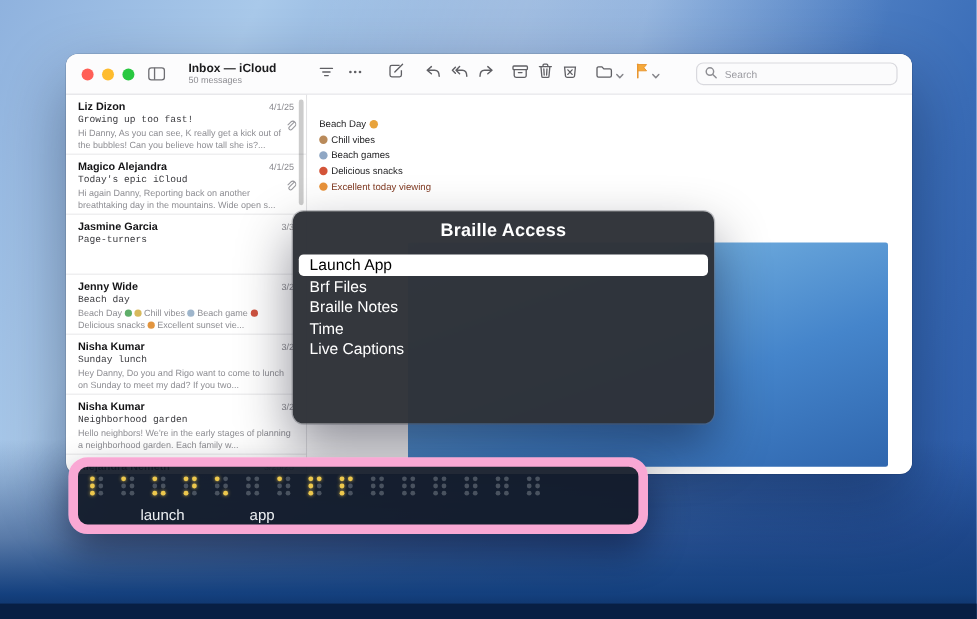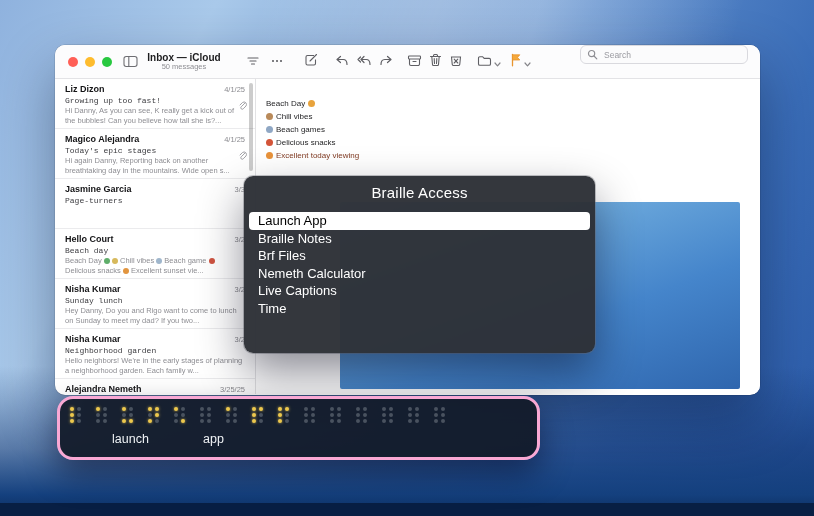--- a/index.html
+++ b/index.html
@@ -14,24 +14,24 @@
     background:linear-gradient(to bottom,rgba(13,44,95,0) 0%,rgba(15,48,105,0.5) 55%,#14407e 86%,#0c2c5e 100%);}
   .wall-edge{position:absolute;left:0;right:0;bottom:0;height:13px;background:#081f44;}
 
   
   .mail-window{position:absolute;left:55px;top:45px;width:705px;height:350px;background:#fff;border-radius:10px;
     box-shadow:0 24px 55px rgba(4,14,44,0.40),0 0 0 0.5px rgba(0,0,0,0.18);overflow:hidden;z-index:1;}
   .titlebar{height:34px;display:flex;align-items:center;background:#fcfcfd;border-bottom:1px solid #e3e3e6;padding:0 10px 0 13px;box-sizing:border-box;}
   .lights{display:flex;gap:7px;align-items:center;}
   .light{width:10px;height:10px;border-radius:50%;}
   .win-sidebar-btn{margin-left:11px;display:flex;align-items:center;}
-  .title-block{line-height:1.12;min-width:92px;text-align:center;}
+  .title-block{margin-left:19px;line-height:1.12;min-width:92px;}
   .win-title{font-size:10px;font-weight:bold;color:#1c1c1e;white-space:nowrap;}
   .win-subtitle{font-size:7.5px;color:#8e8e93;}
-  .toolbar{display:flex;flex:1;height:100%;}
+  .toolbar{display:flex;align-items:center;flex:1;height:100%;}
   .tool-btn{display:flex;align-items:center;gap:2px;}
   .search-field{margin-left:auto;margin-right:2px;width:168px;height:19px;display:flex;align-items:center;gap:4px;
     background:#fbfbfc;border:1px solid #d9d9de;border-radius:6px;padding:0 6px;box-sizing:border-box;}
   .search-field input{border:none;outline:none;background:transparent;font-size:8.5px;width:130px;color:#3a3a3c;font-family:inherit;}
   .search-field input::placeholder{color:#9a9aa0;}
 
   .window-content{display:flex;height:315px;}
   .list-pane{width:200px;border-right:1px solid #e2e2e4;position:relative;overflow:hidden;flex-shrink:0;}
   .msg-row{height:50px;box-sizing:border-box;padding:5px 10px 0 10px;border-bottom:1px solid #ebebed;position:relative;}
   .msg-top{display:flex;justify-content:space-between;align-items:baseline;}
@@ -46,28 +46,28 @@
   .message-pane{flex:1;position:relative;background:#fff;overflow:hidden;}
   .content-lines{position:absolute;left:10px;top:18px;}
   .c-line{display:flex;align-items:center;gap:3px;height:13px;font-size:8px;color:#1f1f21;}
   .c-dot{width:7px;height:7px;border-radius:50%;flex-shrink:0;}
   .email-photo{position:absolute;left:84px;top:123px;width:400px;height:187px;border-radius:2px;
     background:linear-gradient(160deg,#9cc9ea 0%,#6aa7db 30%,#4585cb 62%,#2f66ae 100%);}
 
   
   .braille-panel{position:absolute;left:244px;top:176px;width:351px;height:177px;background:rgba(45,49,55,0.97);
     border-radius:9px;box-shadow:0 20px 45px rgba(0,0,22,0.45),0 0 0 1px rgba(130,134,140,0.45);z-index:2;box-sizing:border-box;}
-  .bp-title{color:#fff;font-size:15px;font-weight:normal;text-align:center;padding-top:8px;letter-spacing:0.2px;}
+  .bp-title{color:#fff;font-size:15px;font-weight:bold;text-align:center;padding-top:8px;letter-spacing:0.2px;}
   .bp-menu{margin-top:7px;padding:4px 5px;}
   .menu-item{height:17.6px;line-height:17.6px;color:#fff;font-size:13px;padding-left:9px;border-radius:4px;white-space:nowrap;}
   .menu-item.selected{background:#ffffff;color:#000;}
 
   
-  .braille-bar{position:absolute;left:57px;top:396px;width:483px;height:64px;box-sizing:border-box;
-    background:rgba(18,26,40,0.93);border:3px solid #f9a8d4;border-radius:16px;
+  .braille-bar{position:absolute;left:57px;top:381px;width:483px;height:64px;box-sizing:border-box;
+    background:rgba(18,26,40,0.93);border:8px solid #f9a8d4;border-radius:16px;
     box-shadow:0 14px 32px rgba(0,0,25,0.45);z-index:3;}
   .braille-cells{position:absolute;left:10px;top:8px;display:flex;}
   .braille-cell{width:11px;margin-right:15px;display:grid;grid-template-columns:4px 4px;grid-auto-rows:4px;column-gap:3px;row-gap:2px;}
   .bdot{width:4px;height:4px;border-radius:50%;}
   .bdot.on{box-shadow:0 0 3px rgba(242,204,84,0.85);}
   .braille-word{position:absolute;top:33px;color:#eef1f4;font-size:12.5px;}
 </style>
 </head>
 <body>
 
@@ -208,36 +208,36 @@
               <div class="preview">Hi Danny, As you can see, K really get a kick out of the bubbles! Can you believe how tall she is?...</div>
               <span class="clip"><svg width="9" height="10" viewBox="0 0 9 10">
                   <path d="M7 2 L3.2 5.8 A1.4 1.4 0 0 0 5.2 7.8 L8 5 A2.5 2.5 0 0 0 4.5 1.5 L2 4" fill="none" stroke="#98989d" stroke-width="0.9" stroke-linecap="round"></path>
                 </svg></span>
             </div>
             <div class="msg-row">
               <div class="msg-top">
                 <span class="sender">Magico Alejandra</span>
                 <span class="m-date">4/1/25</span>
               </div>
-              <div class="subject">Today's epic stages</div>
+              <div class="subject">Today's epic iCloud</div>
               <div class="preview">Hi again Danny, Reporting back on another breathtaking day in the mountains. Wide open s...</div>
               <span class="clip"><svg width="9" height="10" viewBox="0 0 9 10">
                   <path d="M7 2 L3.2 5.8 A1.4 1.4 0 0 0 5.2 7.8 L8 5 A2.5 2.5 0 0 0 4.5 1.5 L2 4" fill="none" stroke="#98989d" stroke-width="0.9" stroke-linecap="round"></path>
                 </svg></span>
             </div>
             <div class="msg-row">
               <div class="msg-top">
                 <span class="sender">Jasmine Garcia</span>
                 <span class="m-date">3/3</span>
               </div>
               <div class="subject">Page-turners</div>
             </div>
             <div class="msg-row">
               <div class="msg-top">
-                <span class="sender">Hello Court</span>
+                <span class="sender">Jenny Wide</span>
                 <span class="m-date">3/2</span>
               </div>
               <div class="subject">Beach day</div>
               <div class="preview">Beach Day <span class="mini-dot" style="background: rgb(95, 174, 106);"></span> <span class="mini-dot" style="background: rgb(215, 185, 92);"></span> Chill vibes <span class="mini-dot" style="background: rgb(159, 182, 204);"></span> Beach game <span class="mini-dot" style="background: rgb(207, 83, 64);"></span> Delicious snacks <span class="mini-dot" style="background: rgb(226, 149, 63);"></span> Excellent sunset vie...</div>
             </div>
             <div class="msg-row">
               <div class="msg-top">
                 <span class="sender">Nisha Kumar</span>
                 <span class="m-date">3/2</span>
               </div>
@@ -286,25 +286,24 @@
           </div>
         <div class="email-photo"></div>
       </div>
     </div>
   </div>
 
   <div class="braille-panel">
     <div class="bp-title">Braille Access</div>
     <div class="bp-menu" id="braille-menu">
         <div class="menu-item selected">Launch App</div>
+        <div class="menu-item">Brf Files</div>
         <div class="menu-item">Braille Notes</div>
-        <div class="menu-item">Brf Files</div>
-        <div class="menu-item">Nemeth Calculator</div>
+        <div class="menu-item">Time</div>
         <div class="menu-item">Live Captions</div>
-        <div class="menu-item">Time</div>
       </div>
   </div>
 
   <div class="braille-bar">
     <div class="braille-cells" id="braille-cells">
         <div class="braille-cell">
           <span class="bdot on" style="background: rgb(237, 200, 77);"></span>
           <span class="bdot" style="background: rgb(73, 82, 95);"></span>
           <span class="bdot on" style="background: rgb(237, 200, 77);"></span>
           <span class="bdot" style="background: rgb(73, 82, 95);"></span>

